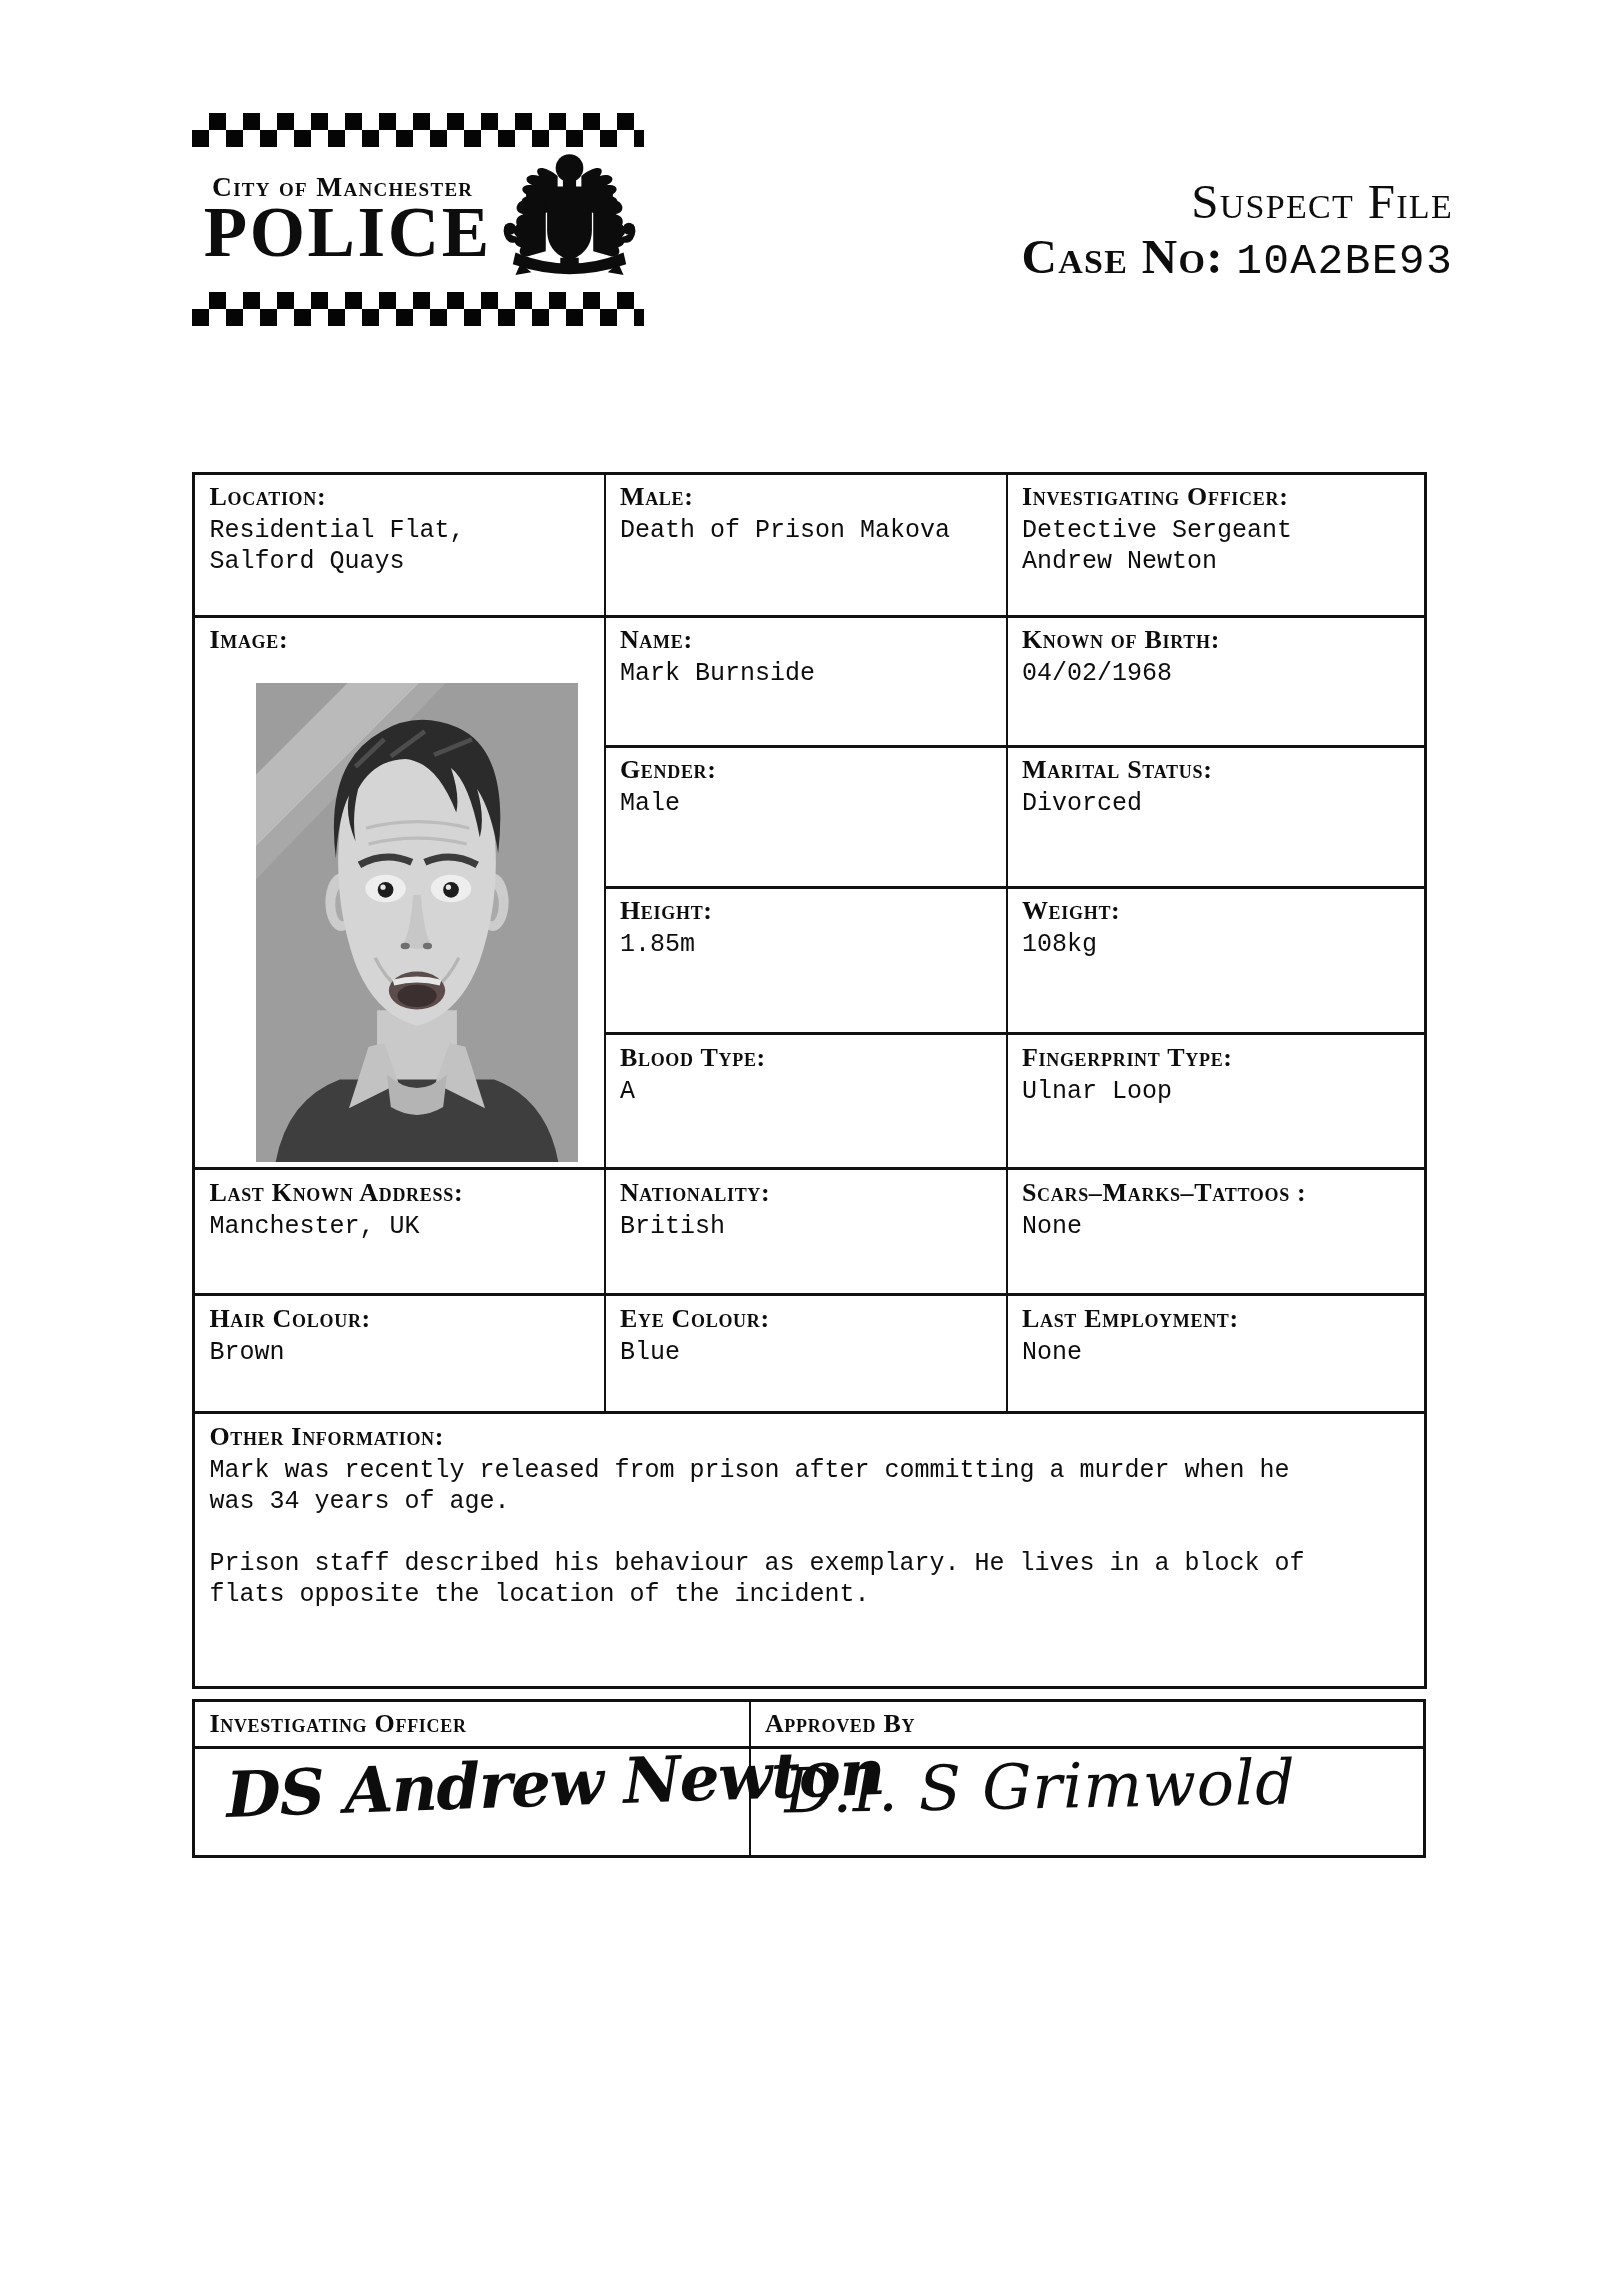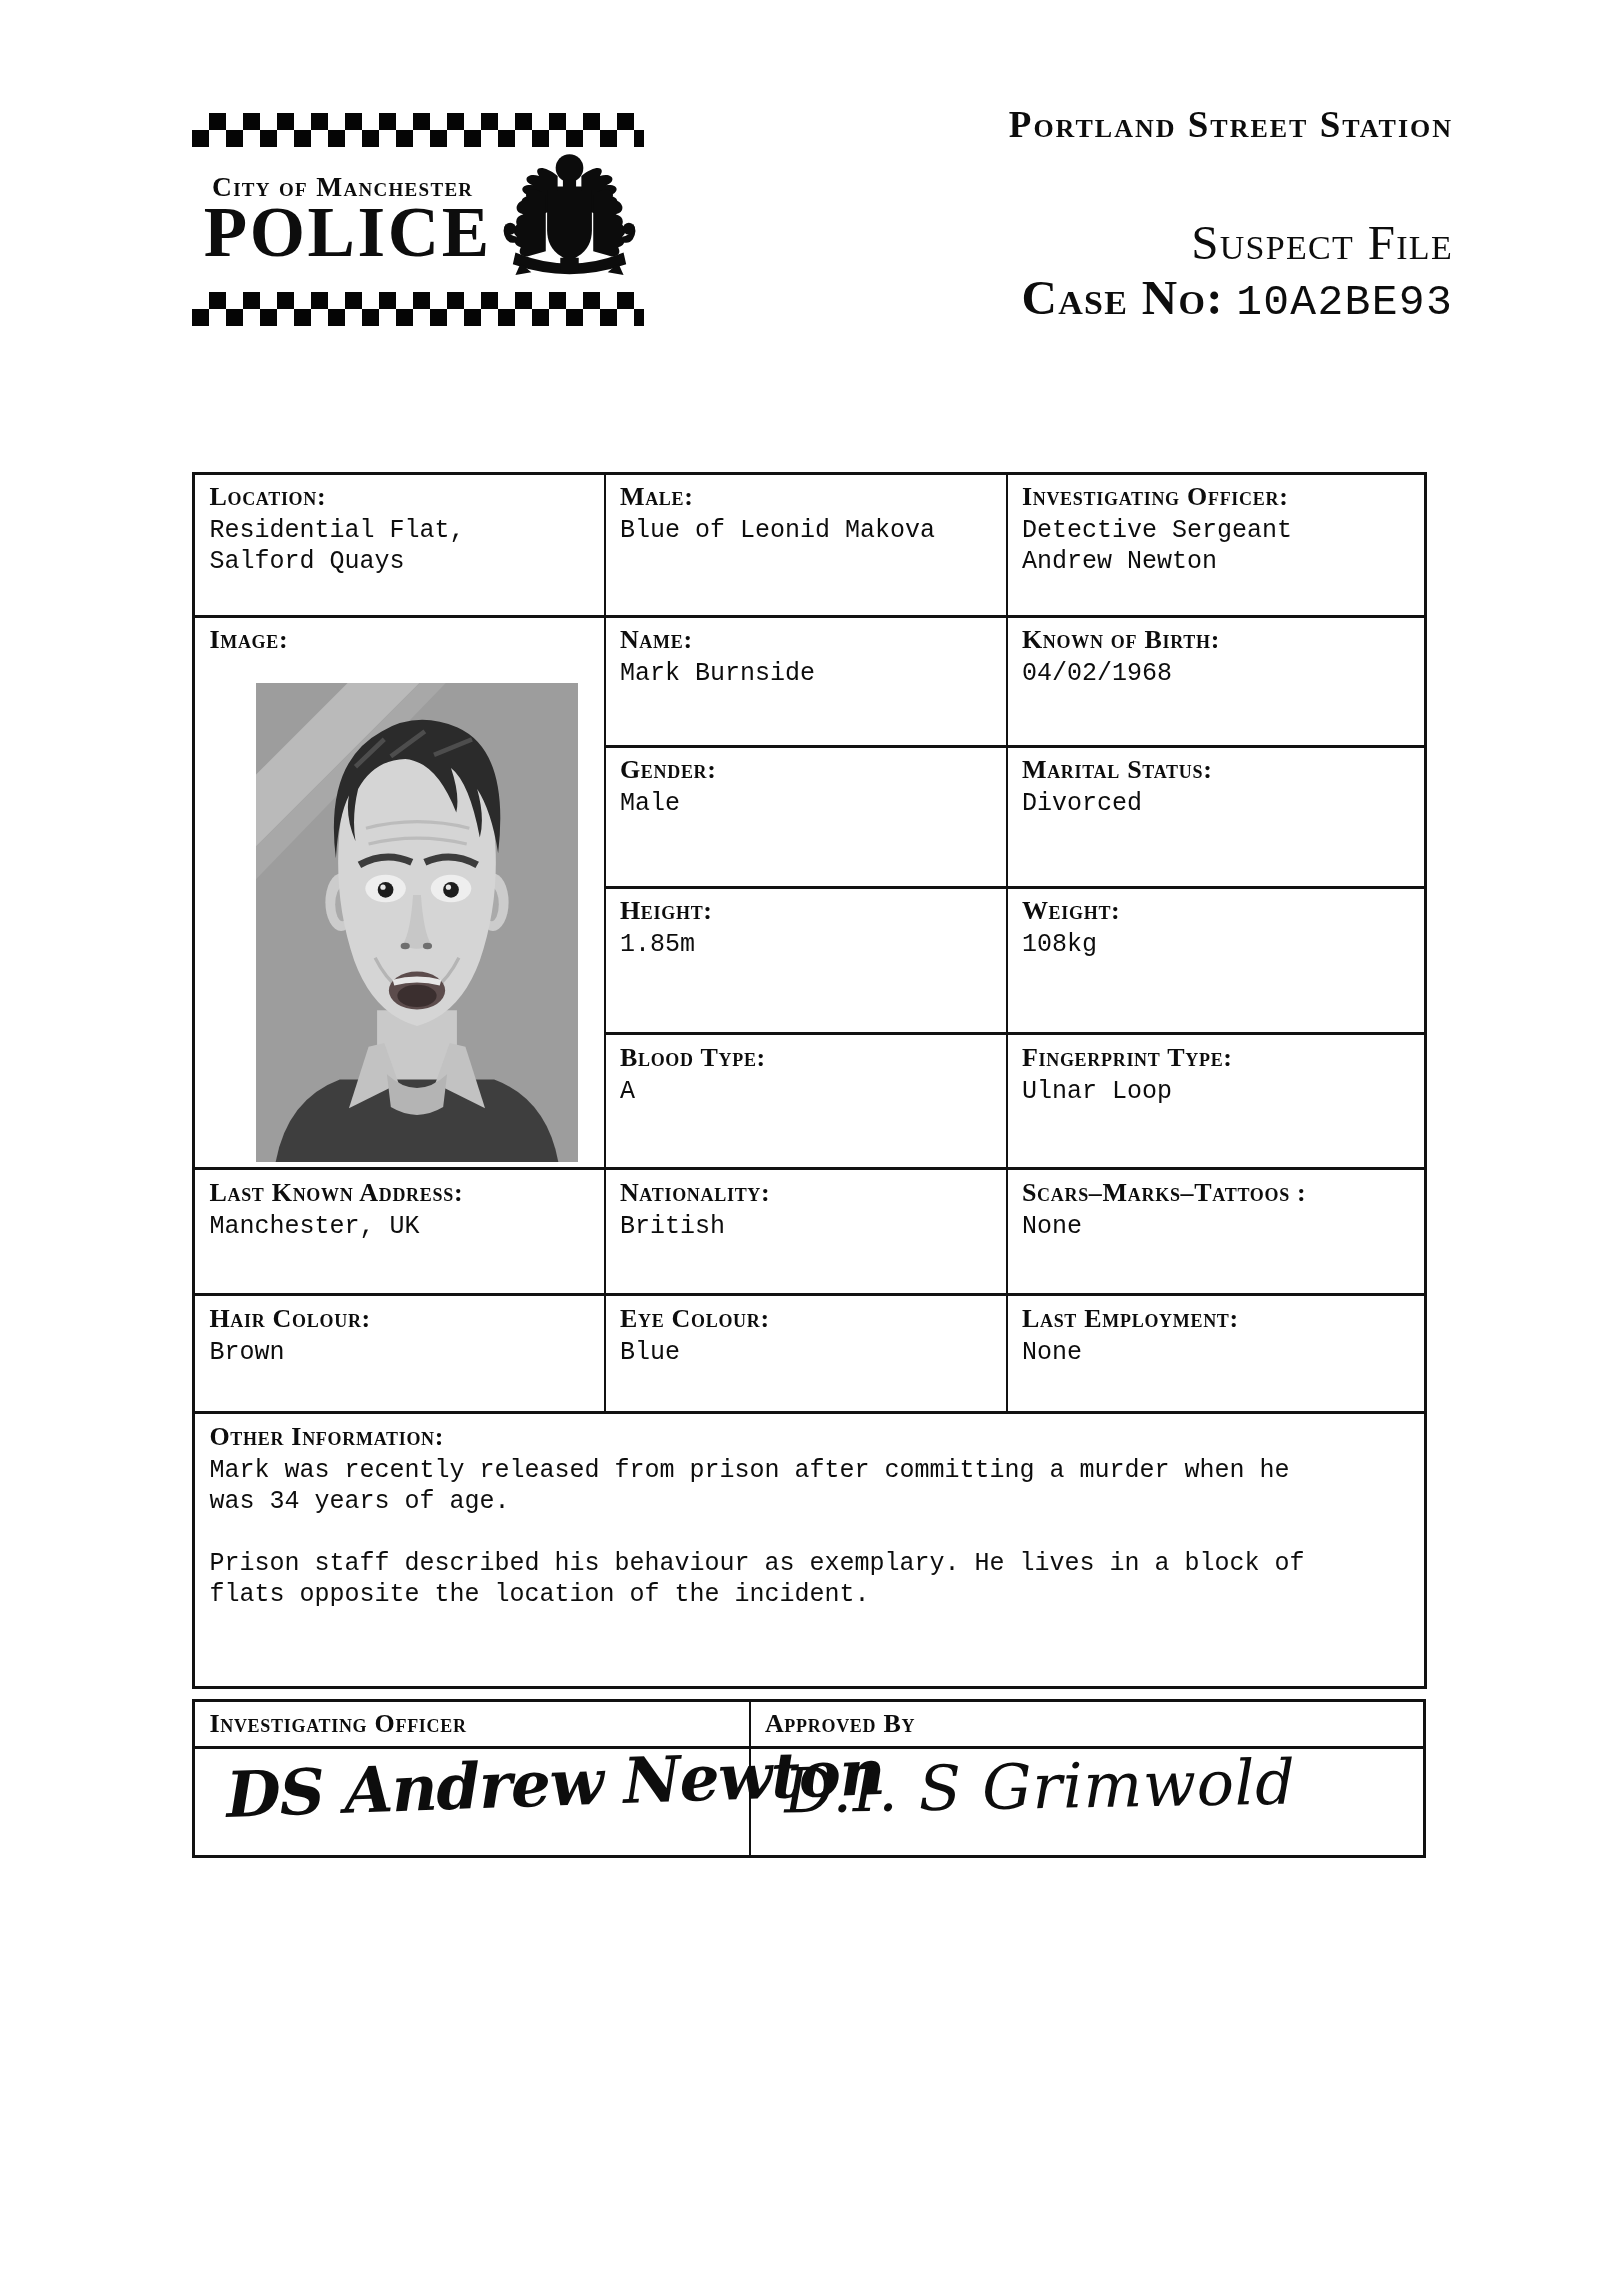--- a/index.html
+++ b/index.html
@@ -95,21 +95,20 @@
         <path d="M28 152 Q110 186 192 152 L196 170 Q110 200 24 170 Z"></path>
         <path d="M36 168 L28 186 L52 182 Z"></path>
         <path d="M184 168 L192 186 L168 182 Z"></path>
         <rect x="96" y="160" width="28" height="22"></rect>
       </g>
     </svg>
     <div class="checker bottom"></div>
   </div>
 
   <div class="station-block">
-    <div class="station-name">Portland Street Station</div>
     <div class="file-type">Suspect File</div>
     <div class="case-line">
       <span class="case-label">Case No:</span>
       <span class="case-value">10A2BE93</span>
     </div>
   </div>
 
   <table class="grid main">
     <colgroup>
         <col style="width:411px">
@@ -118,21 +117,21 @@
       </colgroup>
     <tbody>
         <tr style="height:143px">
       <td>
         <div class="lbl">Location:</div>
         <div class="val">Residential Flat,
 Salford Quays</div>
       </td>
       <td>
         <div class="lbl">Male:</div>
-        <div class="val">Blue of Leonid Makova</div>
+        <div class="val">Death of Prison Makova</div>
       </td>
       <td>
         <div class="lbl">Investigating Officer:</div>
         <div class="val">Detective Sergeant
 Andrew Newton</div>
       </td>
     </tr>
     <tr style="height:125px">
       <td rowspan="4">
         <div class="lbl">Image:</div>

